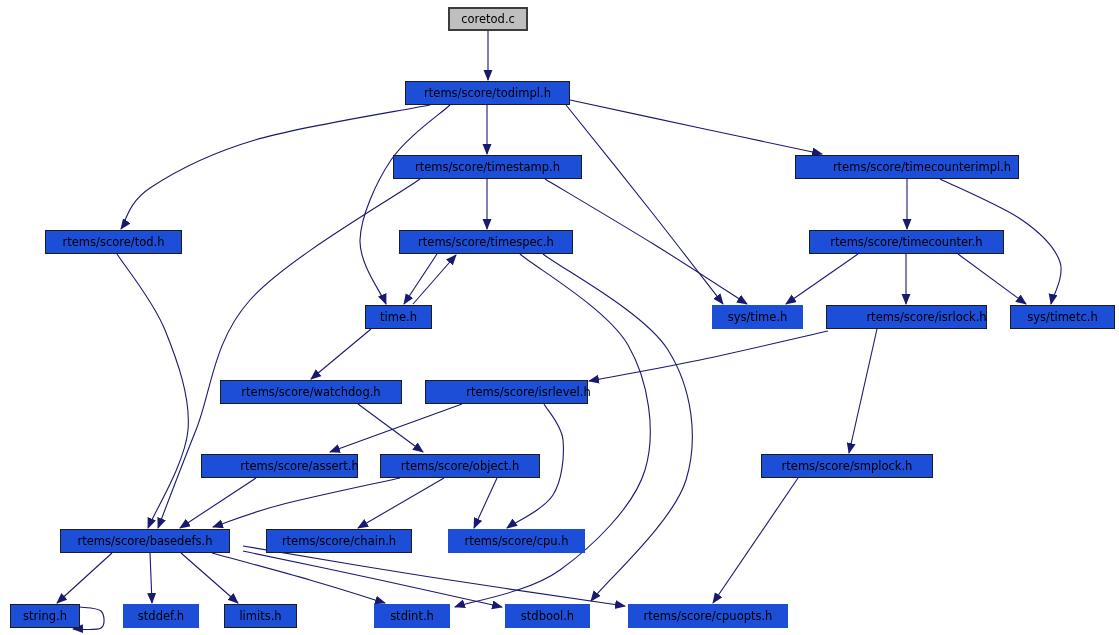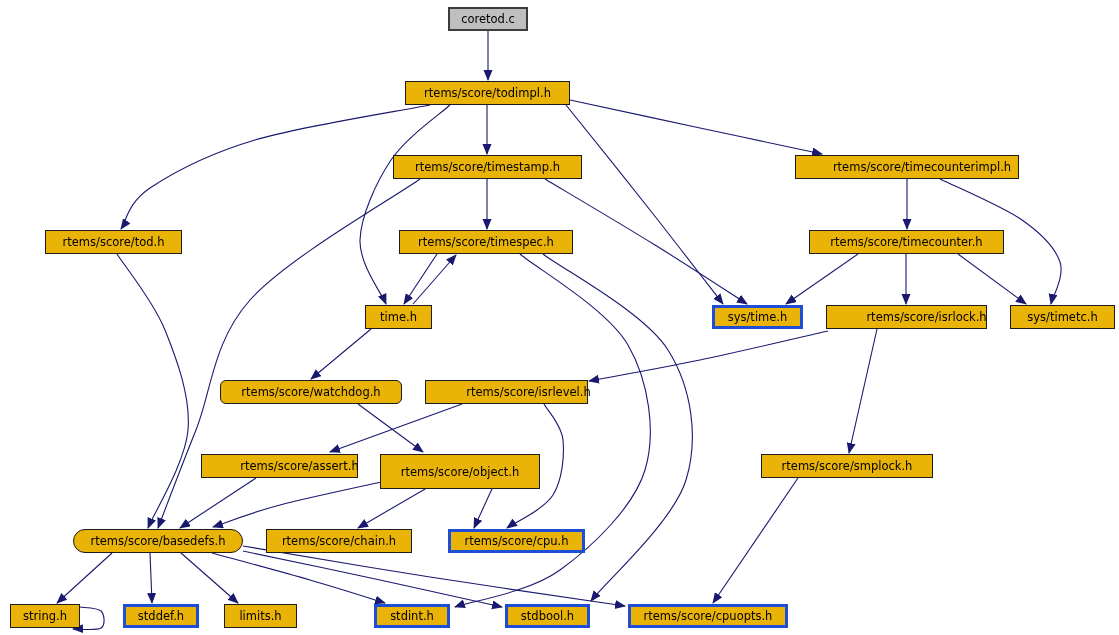--- a/index.html
+++ b/index.html
@@ -1,20 +1,20 @@
 <!DOCTYPE html>
 <html><head>
 <meta charset="utf-8">
 <style>
   html,body{margin:0;padding:0;background:#ffffff;}
   #canvas{position:relative;width:1119px;height:635px;background:#ffffff;overflow:hidden;
           font-family:"DejaVu Sans","Liberation Sans",sans-serif;}
   #edges{position:absolute;left:0;top:0;width:1119px;height:635px;}
   .node{position:absolute;box-sizing:border-box;display:flex;align-items:center;justify-content:center;
-        background:#eab308;border:1px solid #1c1c1c;font-size:11.5px;color:#000000;
+        background:#1d4ed8;border:1px solid #1c1c1c;font-size:11.5px;color:#000000;
         white-space:nowrap;z-index:2;cursor:pointer;}
   .node.root{background:#bfbfbf;border:2px solid #3c3c3c;cursor:default;}
   .node.external{border:3px solid #1d4ed8;cursor:default;}
   path.edge{fill:none;stroke-width:1.1px;}
 </style>
 </head>
 <body>
 
 <div id="canvas">
   <svg id="edges" xmlns="http://www.w3.org/2000/svg">
@@ -68,26 +68,26 @@
       <div class="node" style="left: 405px; top: 81px; width: 165px; height: 24px;">rtems/score/todimpl.h</div>
       <div class="node" style="left: 393px; top: 155px; width: 189px; height: 24px;">rtems/score/timestamp.h</div>
       <div class="node" style="left: 795px; top: 155px; width: 224px; height: 24px; padding-left: 30px;">rtems/score/timecounterimpl.h</div>
       <div class="node" style="left: 45px; top: 230px; width: 137px; height: 24px;">rtems/score/tod.h</div>
       <div class="node" style="left: 399px; top: 230px; width: 174px; height: 24px;">rtems/score/timespec.h</div>
       <div class="node" style="left: 809px; top: 230px; width: 195px; height: 24px;">rtems/score/timecounter.h</div>
       <div class="node" style="left: 365px; top: 305px; width: 67px; height: 24px;">time.h</div>
       <div class="node external" style="left: 712px; top: 305px; width: 91px; height: 24px;">sys/time.h</div>
       <div class="node" style="left: 826px; top: 305px; width: 161px; height: 24px; padding-left: 40px;">rtems/score/isrlock.h</div>
       <div class="node" style="left: 1010px; top: 305px; width: 105px; height: 24px;">sys/timetc.h</div>
-      <div class="node" style="left: 220px; top: 380px; width: 182px; height: 24px; border-radius: 6px;">rtems/score/watchdog.h</div>
+      <div class="node" style="left: 220px; top: 380px; width: 182px; height: 24px;">rtems/score/watchdog.h</div>
       <div class="node" style="left: 425px; top: 380px; width: 163px; height: 24px; padding-left: 44px;">rtems/score/isrlevel.h</div>
       <div class="node" style="left: 201px; top: 454px; width: 157px; height: 24px; padding-left: 40px;">rtems/score/assert.h</div>
-      <div class="node" style="left: 380px; top: 454px; width: 160px; height: 35px;">rtems/score/object.h</div>
+      <div class="node" style="left: 380px; top: 454px; width: 160px; height: 24px;">rtems/score/object.h</div>
       <div class="node" style="left: 761px; top: 454px; width: 172px; height: 24px;">rtems/score/smplock.h</div>
-      <div class="node" style="left: 73px; top: 529px; width: 170px; height: 24px; border-radius: 12px;">rtems/score/basedefs.h</div>
+      <div class="node" style="left: 60px; top: 529px; width: 170px; height: 24px;">rtems/score/basedefs.h</div>
       <div class="node" style="left: 266px; top: 529px; width: 146px; height: 24px;">rtems/score/chain.h</div>
       <div class="node external" style="left: 448px; top: 529px; width: 137px; height: 24px;">rtems/score/cpu.h</div>
       <div class="node" style="left: 10px; top: 604px; width: 70px; height: 24px;">string.h</div>
       <div class="node external" style="left: 123px; top: 604px; width: 76px; height: 24px;">stddef.h</div>
       <div class="node" style="left: 224px; top: 604px; width: 73px; height: 24px;">limits.h</div>
       <div class="node external" style="left: 374px; top: 604px; width: 76px; height: 24px;">stdint.h</div>
       <div class="node external" style="left: 505px; top: 604px; width: 85px; height: 24px;">stdbool.h</div>
       <div class="node external" style="left: 628px; top: 604px; width: 160px; height: 24px;">rtems/score/cpuopts.h</div>
     </div>
 </div>

